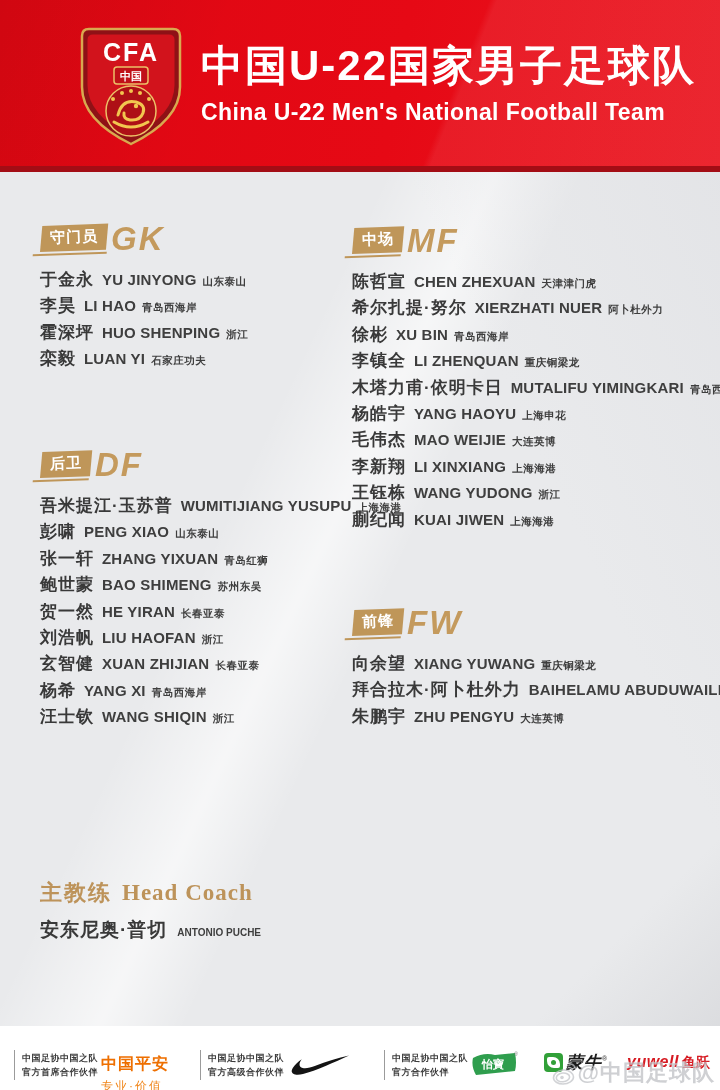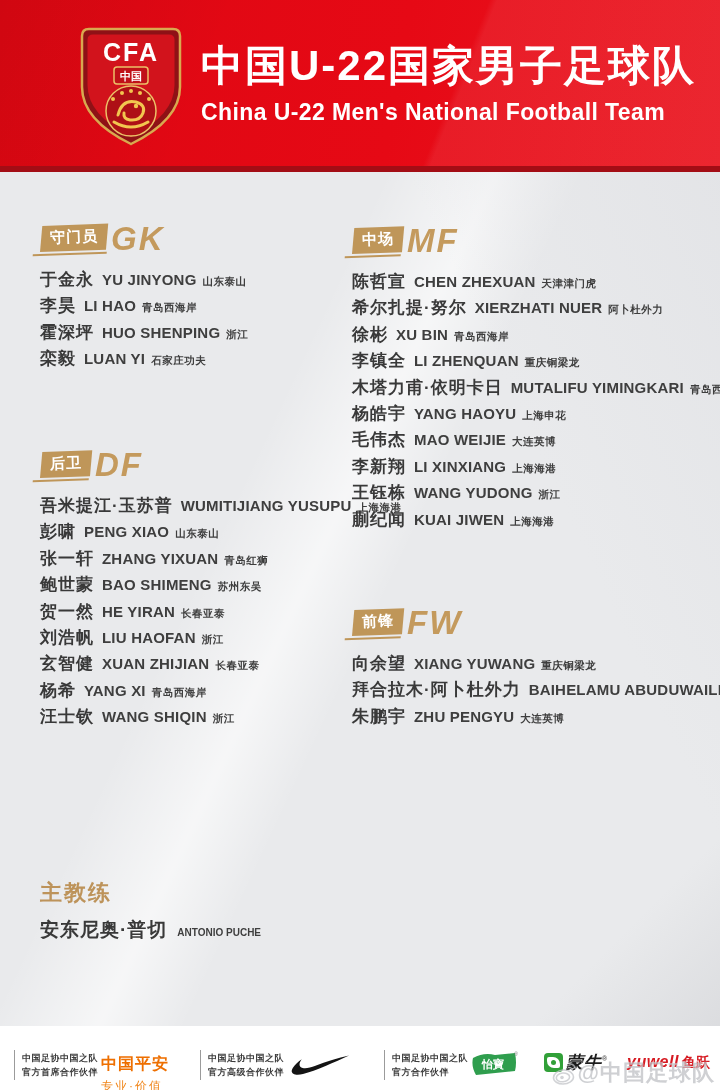--- a/index.html
+++ b/index.html
@@ -295,20 +295,21 @@
           <span class="p-cn">朱鹏宇</span>
           <span class="p-py">ZHU PENGYU</span>
           <span class="p-club">大连英博</span>
         </div>
       </div>
   </section>
 
   <div class="coach">
     <div class="coach-labels">
       <span class="coach-cn">主教练</span>
+      <span class="coach-en">Head Coach</span>
     </div>
     <div class="coach-name">
       <span class="coach-name-cn">安东尼奥·普切</span>
       <span class="coach-name-en">ANTONIO PUCHE</span>
     </div>
   </div>
 
   <div class="footer">
 
     <div class="partner pb1">

